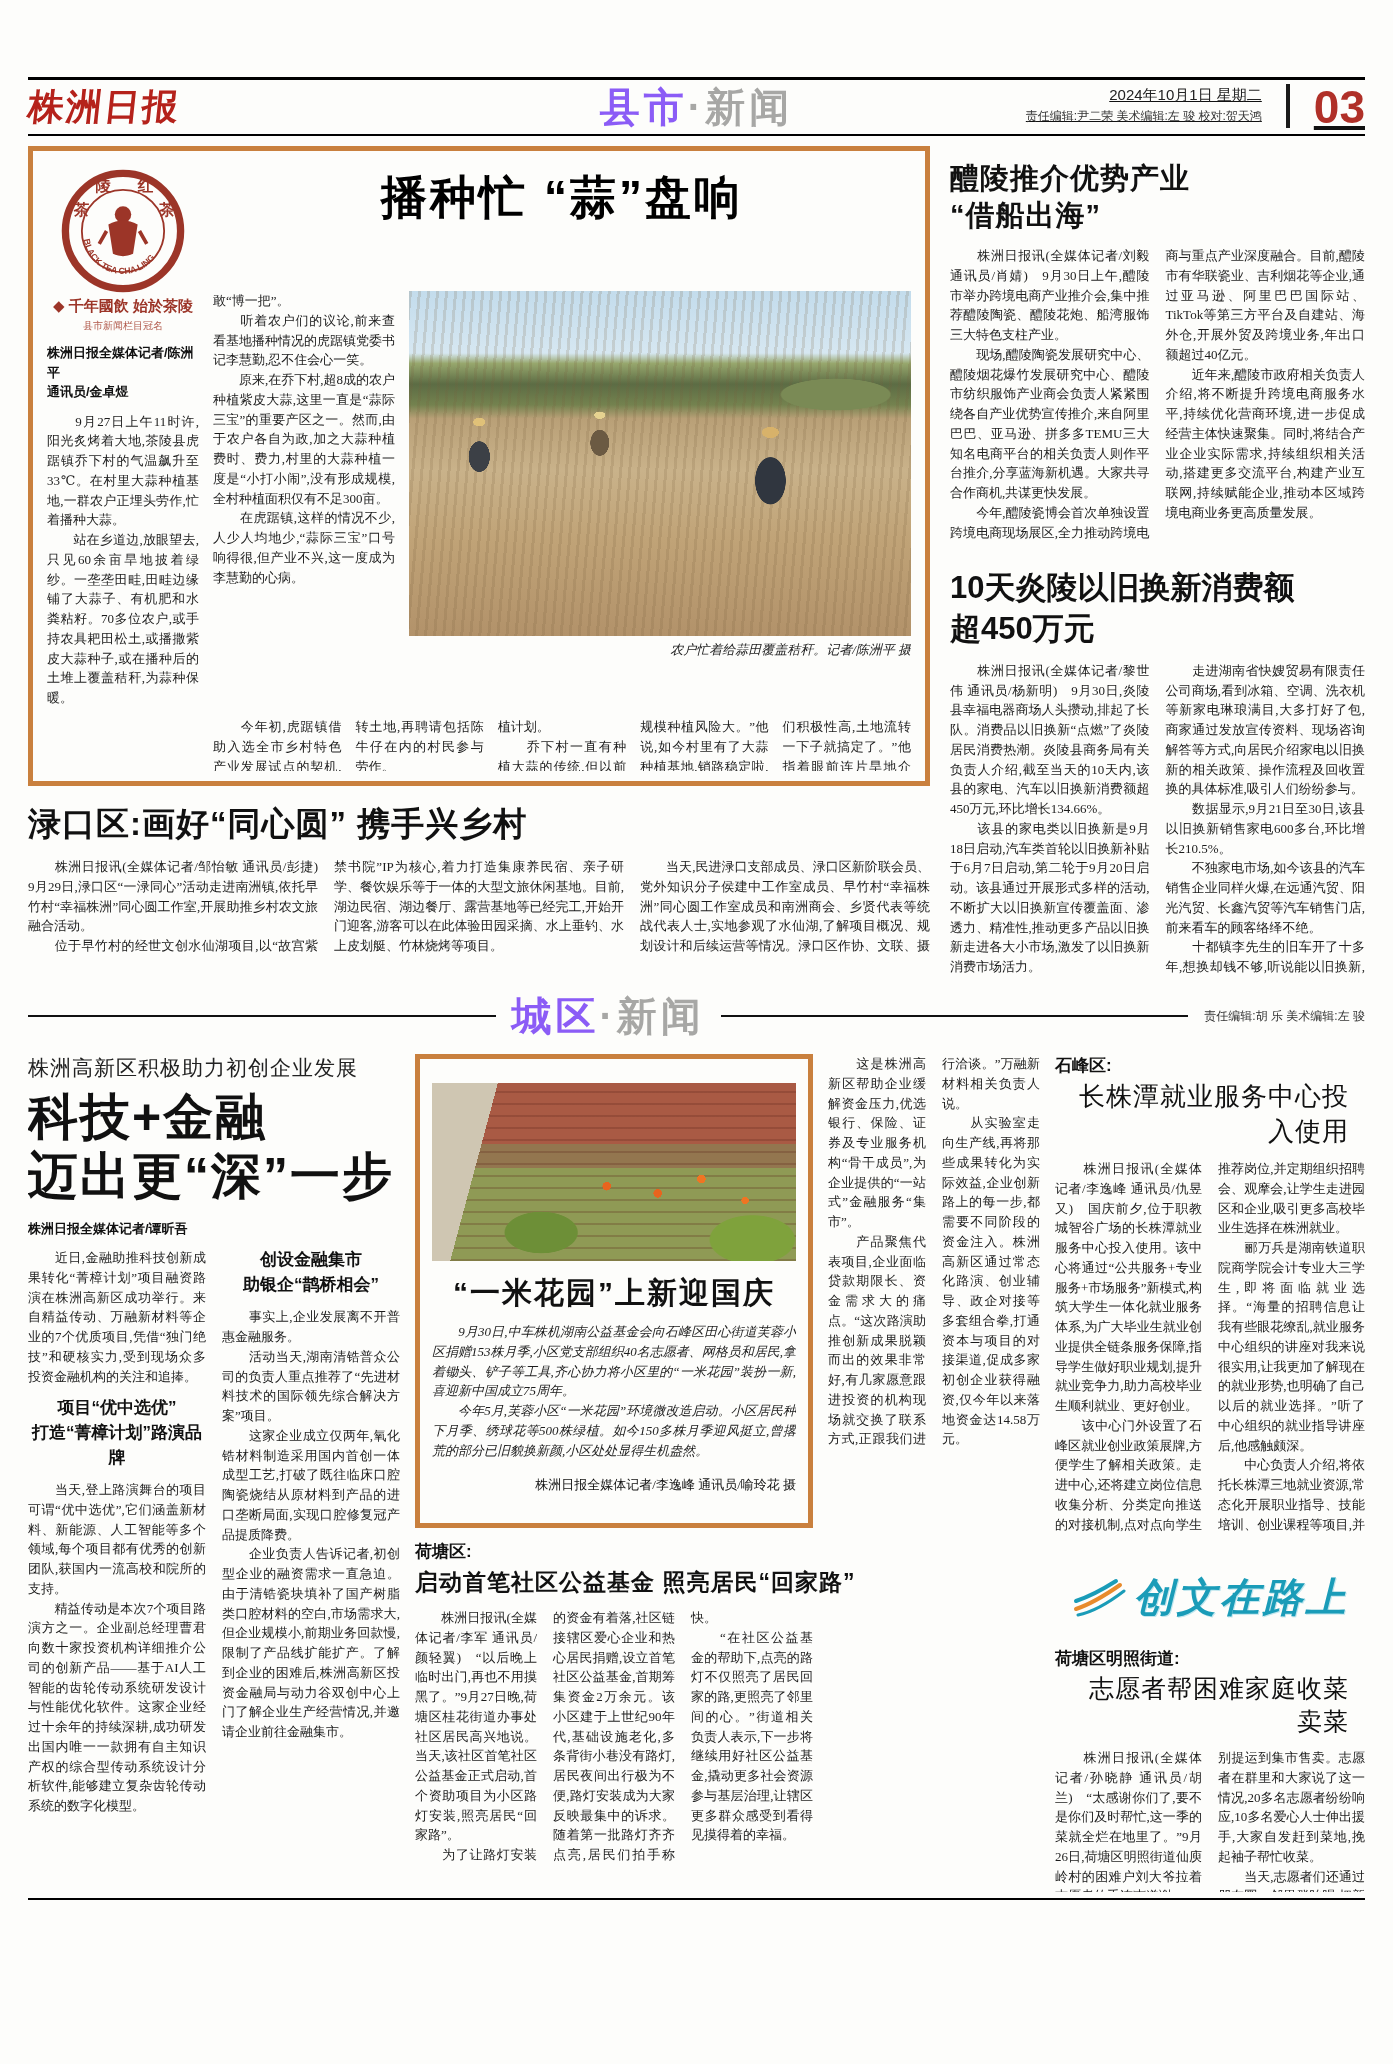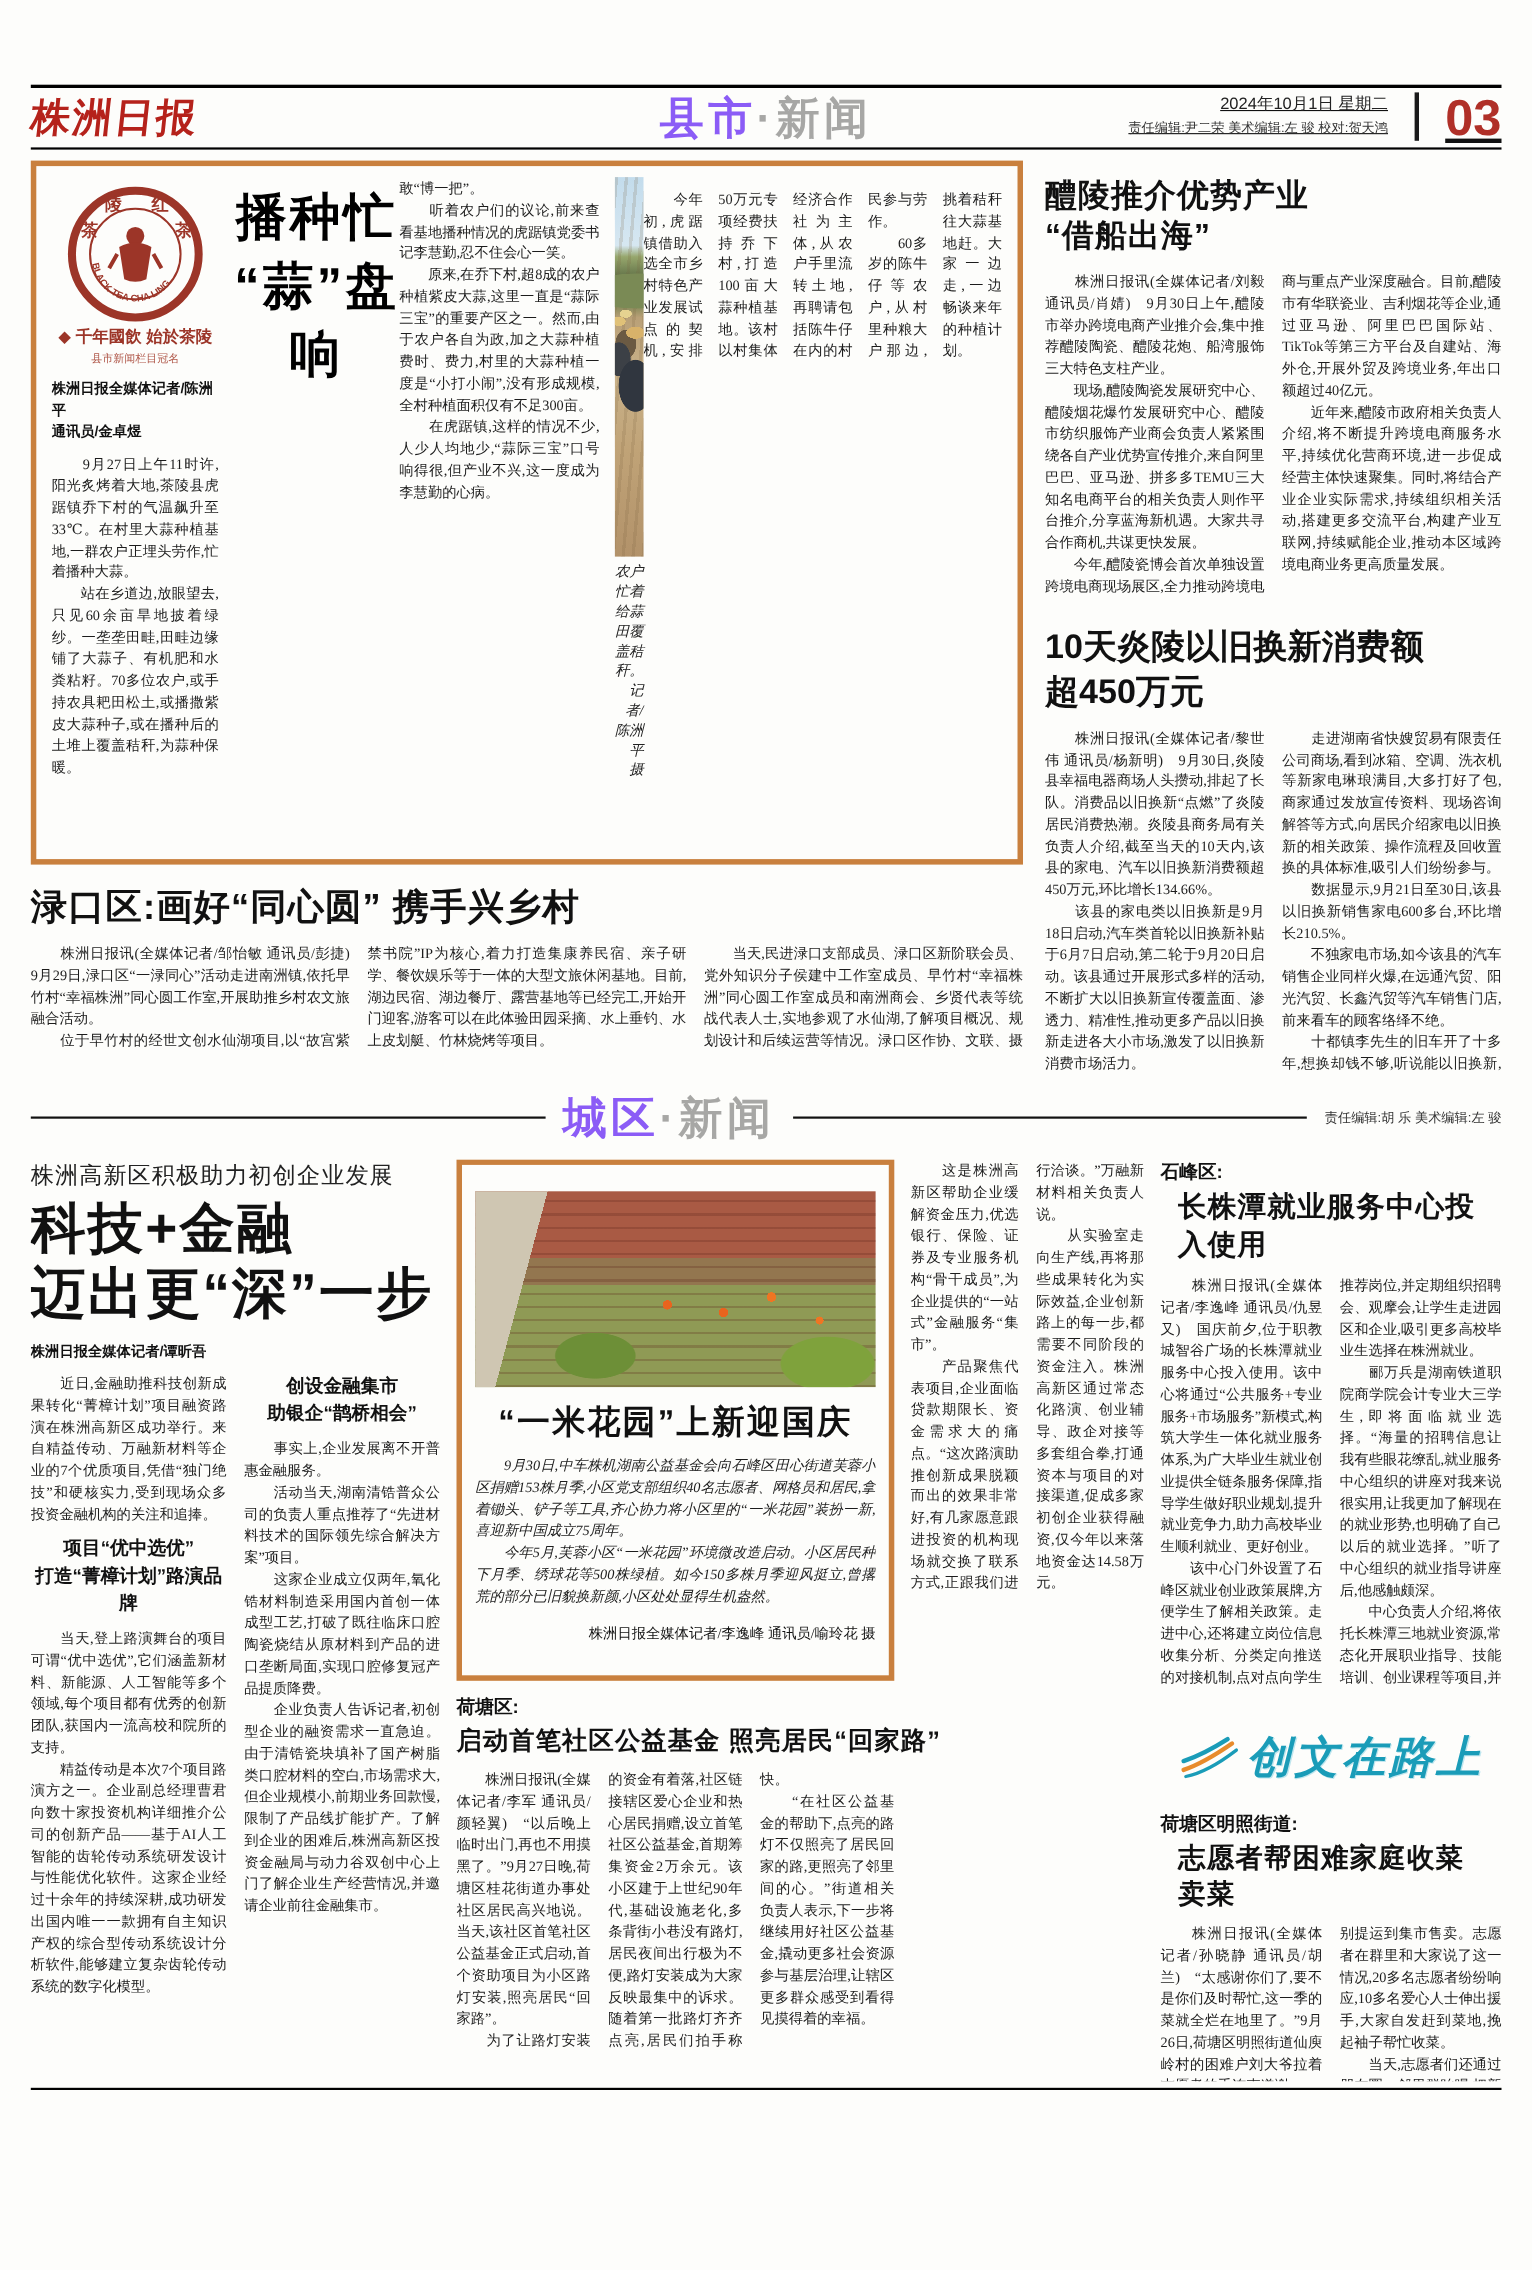--- a/index.html
+++ b/index.html
@@ -28,21 +28,21 @@
   
   .top-section{margin-top:10px;display:grid;grid-template-columns:902px 1fr;column-gap:20px;}
   .left-col{display:flex;flex-direction:column;}
   .feature-box{border:5px solid #c9803e;height:640px;padding:10px 14px;display:grid;grid-template-columns:152px 1fr;column-gap:14px;box-sizing:border-box;}
   .ad-rail{overflow:hidden;}
   .tea-logo{display:block;margin:6px auto 2px;}
   .tea-slogan{color:#9c3528;font-weight:700;font-size:15px;text-align:center;margin-top:2px;white-space:nowrap;}
   .tea-note{color:#b0584a;font-size:10px;text-align:center;margin:3px 0 10px;}
   .byline-rail{font-weight:700;font-size:13px;line-height:1.5;margin-bottom:10px;white-space:pre-line;font-family:"Liberation Sans",sans-serif;}
   .rail-body{height:330px;}
-  .main-area{display:flex;flex-direction:row;overflow:hidden;}
+  .main-area{display:flex;flex-direction:column;overflow:hidden;gap:48px;}
   .main-headline{font-size:46px;font-weight:900;letter-spacing:3px;text-align:center;margin:6px 0 14px;color:#000;font-family:"Liberation Sans",sans-serif;}
   .main-row{display:flex;gap:14px;}
   .intro-col{width:182px;flex:none;height:368px;}
   .photo-wrap{flex:1;}
   .photo-main{height:345px;position:relative;overflow:hidden;
     background:
       radial-gradient(ellipse 26px 40px at 72% 55%,#30363f 0 58%,rgba(0,0,0,0) 60%),
       radial-gradient(ellipse 14px 9px at 72% 41%,#d8b26a 0 60%,rgba(0,0,0,0) 62%),
       radial-gradient(ellipse 18px 26px at 14% 48%,#3c4046 0 58%,rgba(0,0,0,0) 60%),
       radial-gradient(ellipse 10px 7px at 14% 38%,#e0c178 0 60%,rgba(0,0,0,0) 62%),
@@ -92,21 +92,21 @@
   .garden-credit{font-size:13px;text-align:right;margin-top:4px;font-family:"Liberation Serif",serif;}
   
   .fund{margin-top:12px;}
   .fund-kicker{font-weight:700;font-size:17px;margin-bottom:4px;font-family:"Liberation Sans",sans-serif;}
   .fund-headline{font-size:23px;font-weight:900;letter-spacing:1px;margin-bottom:10px;white-space:nowrap;font-family:"Liberation Sans",sans-serif;}
   .fund-body{height:268px;}
   
   .cont-flow{height:830px;}
   
   .sf-kicker{font-weight:700;font-size:17px;margin-bottom:2px;font-family:"Liberation Sans",sans-serif;}
-  .sf-headline{font-size:26px;font-weight:700;letter-spacing:1px;margin:2px 16px 10px;font-family:"Liberation Sans",sans-serif;}
+  .sf-headline{font-size:26px;font-weight:400;letter-spacing:1px;margin:2px 16px 10px;font-family:"Liberation Sans",sans-serif;text-align:right;}
   .sf-body{height:388px;}
   .chuangwen{height:84px;display:flex;align-items:center;justify-content:center;gap:8px;margin:8px 0;}
   .cw-swoosh{width:54px;height:40px;flex:none;}
   .cw-text{font-size:40px;font-weight:900;font-style:italic;letter-spacing:3px;color:#1a9cb8;text-shadow:1px 1px 0 #bfe6ee;font-family:"Liberation Sans",sans-serif;}
   .mz{margin-top:4px;}
   .mz-body{height:228px;}
   .bottom-rule{border-top:2px solid #000;margin-top:6px;}
 </style>
 </head>
 <body>

